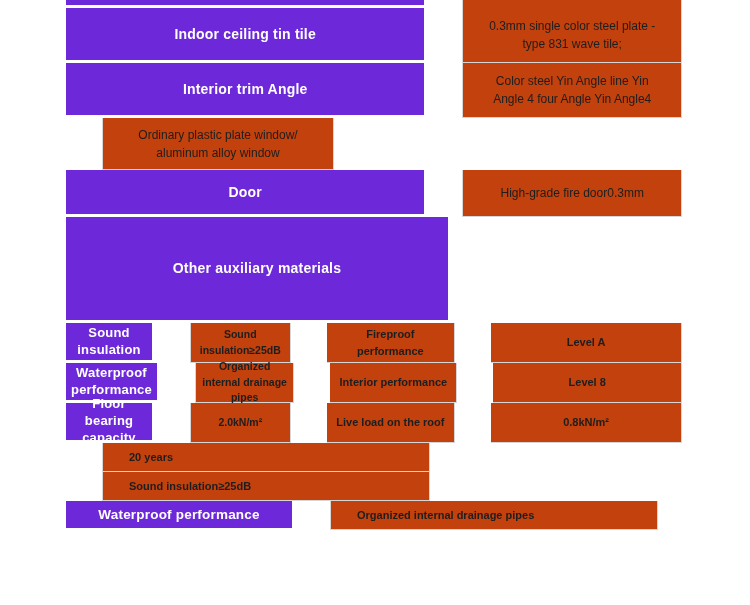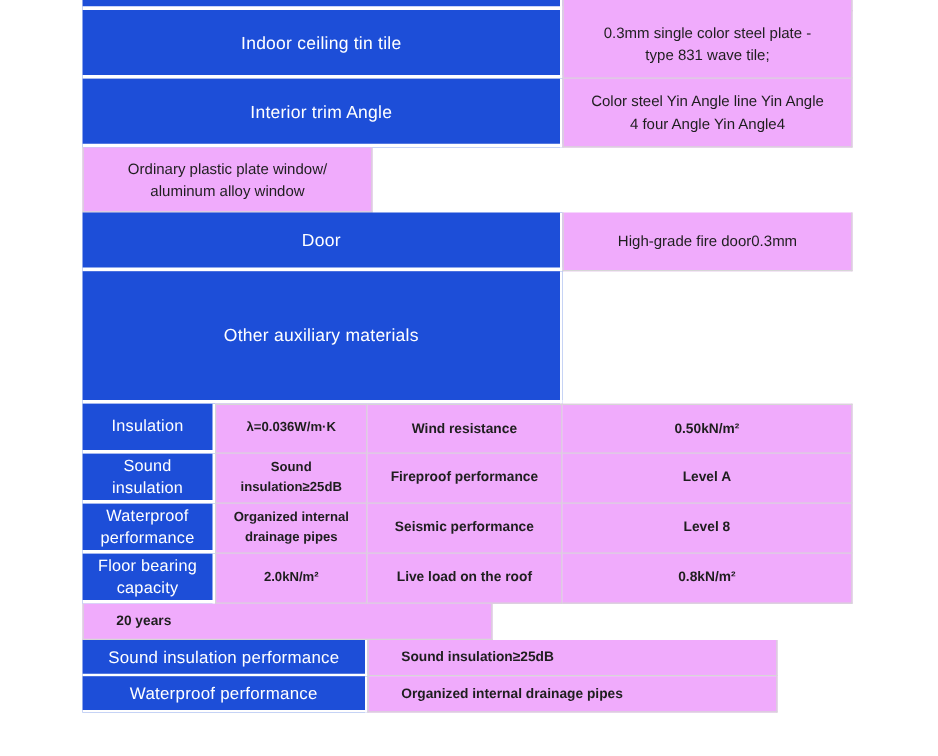--- a/index.html
+++ b/index.html
@@ -1,23 +1,23 @@
 <!DOCTYPE html>
 <html><head>
 <meta charset="utf-8">
 <style>
   html,body{margin:0;padding:0;background:#ffffff;}
   body{width:750px;height:605px;font-family:"Liberation Sans",sans-serif;-webkit-font-smoothing:antialiased;}
   .page{position:relative;width:750px;height:605px;background:#ffffff;overflow:hidden;}
   .spec{position:absolute;left:66px;top:0;width:616px;}
   .row{display:flex;}
   .h8{height:8px}.h55{height:55px}.h52{height:52px}.h47{height:47px}.h106{height:106px}.h40{height:40px}.h29{height:29px}
-  .bcell{box-sizing:border-box;background:#1d4ed8;color:#ffffff;font-weight:normal;display:flex;align-items:center;justify-content:center;text-align:center;border-bottom:3px solid #ffffff;border-right:2px solid #ffffff;line-height:1.3;letter-spacing:.2px;}
+  .bcell{box-sizing:border-box;background:#6d28d9;color:#ffffff;font-weight:bold;display:flex;align-items:center;justify-content:center;text-align:center;border-bottom:3px solid #ffffff;border-right:2px solid #ffffff;line-height:1.3;letter-spacing:.2px;}
   .gap2{border-bottom-width:2px;}
-  .wcell{box-sizing:border-box;background:#f0abfc;color:#1e1e1e;display:flex;align-items:center;justify-content:center;text-align:center;border-right:1px solid #d6d6d6;border-bottom:1px solid #d6d6d6;line-height:1.5;}
+  .wcell{box-sizing:border-box;background:#c2410c;color:#1e1e1e;display:flex;align-items:center;justify-content:center;text-align:center;border-right:1px solid #d6d6d6;border-bottom:1px solid #d6d6d6;line-height:1.5;margin-left:36px;}
   .bl{border-left:1px solid #d6d6d6;}
   .bt{border-top:1px solid #d6d6d6;}
   .w-alabel{width:384px;font-size:14px;padding:0 10px;}
   .w-avalue{width:232px;font-size:12px;padding:4px 20px;}
   .w-b1{width:106px;font-size:13px;padding:0 5px;}
   .w-b2{width:122px;font-size:10.5px;padding:2px 4px;font-weight:600;}
   .w-b3{width:156px;font-size:11px;font-weight:bold;padding:2px 6px;}
   .w-b4{width:232px;font-size:11px;font-weight:600;padding:2px 8px;}
   .w-c1{width:228px;font-size:13.5px;padding:0 6px;}
   .w-c2{width:328px;font-size:11px;font-weight:600;justify-content:flex-start;text-align:right;padding:2px 10px 2px 26px;}
@@ -46,49 +46,42 @@
     </div>
     <div class="row h47">
       <div class="bcell w-alabel">Door</div>
       <div class="wcell w-avalue bl">High-grade fire door0.3mm</div>
     </div>
     <div class="row h106">
       <div class="bcell w-alabel">Other auxiliary materials</div>
     </div>
 
     <div class="row h40">
-      <div class="bcell w-b1">Insulation</div>
-      <div class="wcell w-b2 bl bt">λ=0.036W/m·K</div>
-      <div class="wcell w-b3 bt">Wind resistance</div>
-      <div class="wcell w-b4 bt">0.50kN/m²</div>
-    </div>
-    <div class="row h40">
       <div class="bcell w-b1">Sound insulation</div>
       <div class="wcell w-b2 bl">Sound insulation≥25dB</div>
       <div class="wcell w-b3">Fireproof performance</div>
       <div class="wcell w-b4">Level A</div>
     </div>
     <div class="row h40">
       <div class="bcell w-b1">Waterproof performance</div>
       <div class="wcell w-b2 bl">Organized internal drainage pipes</div>
-      <div class="wcell w-b3">Seismic performance</div>
+      <div class="wcell w-b3">Interior performance</div>
       <div class="wcell w-b4">Level 8</div>
     </div>
     <div class="row h40">
       <div class="bcell w-b1">Floor bearing capacity</div>
       <div class="wcell w-b2 bl">2.0kN/m²</div>
       <div class="wcell w-b3">Live load on the roof</div>
       <div class="wcell w-b4">0.8kN/m²</div>
     </div>
 
     <div class="row h29">
       <div class="wcell w-c2 bl">20 years</div>
     </div>
     <div class="row h29">
-      <div class="bcell w-c1 gap2">Sound insulation performance</div>
       <div class="wcell w-c2 bl">Sound insulation≥25dB</div>
     </div>
     <div class="row h29">
       <div class="bcell w-c1 gap2">Waterproof performance</div>
       <div class="wcell w-c2 bl">Organized internal drainage pipes</div>
     </div>
 
   </div>
 </div>
 

